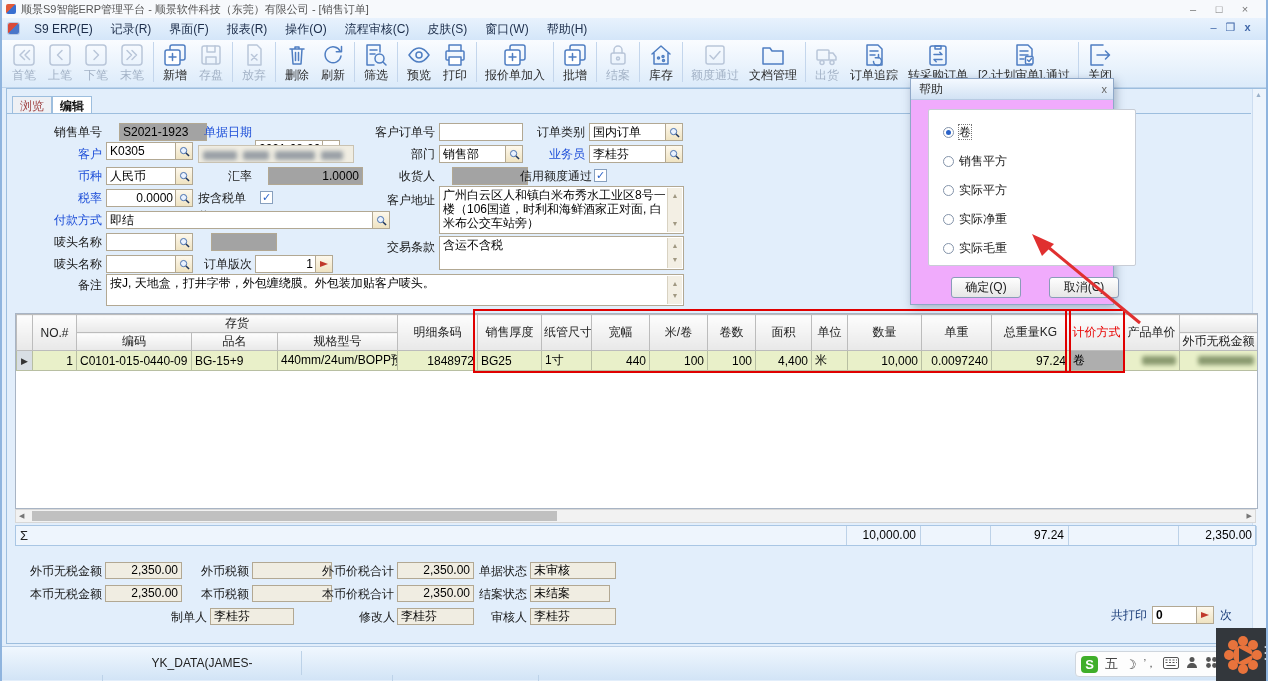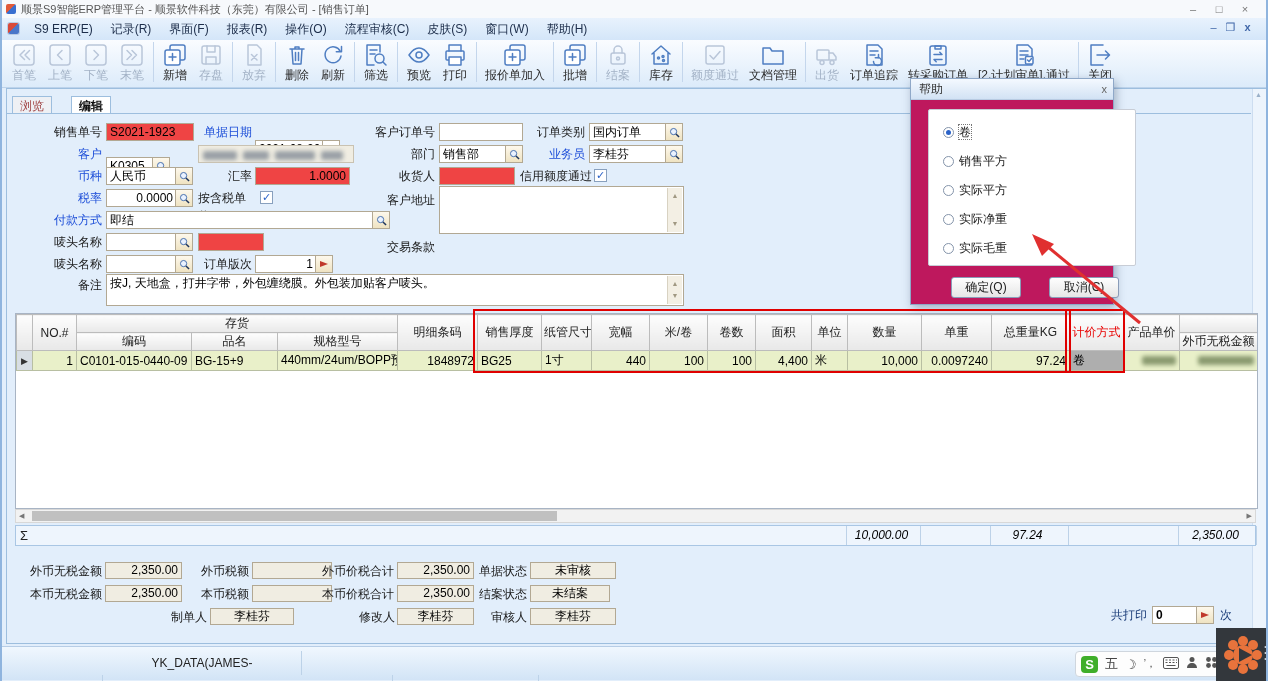--- a/index.html
+++ b/index.html
@@ -34,28 +34,28 @@
   
   #content{position:absolute;left:4px;top:88px;width:1260px;height:556px;background:#e2eefb;
            border:1px solid #9dbede;box-sizing:border-box;}
   #vscroll{position:absolute;left:1250px;top:89px;width:13px;height:554px;background:#edf4fc;border-left:1px solid #cdddf0;
            color:#9ab0c8;font-size:7px;text-align:center;}
   #vscroll .up{position:absolute;top:2px;left:2px;}  #vscroll .dn{position:absolute;bottom:2px;left:2px;}
   
   .tab{position:absolute;top:96px;height:18px;line-height:18px;font-size:12px;text-align:center;
        border:1px solid #9dbede;border-bottom:none;box-sizing:border-box;}
   #tab-browse{left:10px;width:40px;background:#eef0f4;color:#a04444;}
-  #tab-edit{left:50px;width:40px;background:#fff;color:#111;font-weight:bold;margin-left:19px;}
+  #tab-edit{left:50px;width:40px;background:#fff;color:#111;font-weight:bold;}
   #tabline{position:absolute;left:5px;top:113px;width:1244px;height:1px;background:#9dbede;}
   
   .lbl{position:absolute;height:18px;line-height:18px;font-size:12px;color:#1a1a1a;text-align:right;}
   .lbl.req{color:#1d4ed8;}
   .input{position:absolute;height:18px;line-height:16px;font-size:12px;color:#000;background:#fff;
          border:1px solid #b2a893;box-sizing:border-box;padding:0 3px;overflow:hidden;white-space:nowrap;}
-  .input.ro{background:#ef4444;}
+  .input.ro{background:#a3a3a3;margin-left:13px;}
   .input.num{text-align:right;}
   .tarea{position:absolute;font-size:12px;line-height:14px;color:#000;background:#fff;border:1px solid #b2a893;
          box-sizing:border-box;padding:1px 16px 1px 3px;overflow:hidden;word-break:break-all;}
   .sbcol{position:absolute;top:1px;right:1px;bottom:1px;width:14px;background:#f3efe4;border-left:1px solid #d8d2c2;
          color:#a09882;font-size:7px;text-align:center;}
   .sbcol .a1{position:absolute;top:1px;left:0;right:0;} .sbcol .a2{position:absolute;bottom:1px;left:0;right:0;}
   .lk{position:absolute;top:0;right:0;width:16px;height:16px;background:linear-gradient(#fdf8ec,#efe3c2);
       border-left:1px solid #b2a893;display:flex;align-items:center;justify-content:center;}
   .cal{position:absolute;top:0;right:0;width:16px;height:16px;background:#fff;border-left:1px solid #b2a893;
        font-size:8px;color:#b03030;text-align:center;line-height:16px;font-weight:bold;}
@@ -76,32 +76,32 @@
   table.grid td.gray{background:#aeaeae;}
   table.grid td.r{text-align:right;}
   .blob{display:inline-block;height:9px;background:#8a9a70;border-radius:2px;filter:blur(2px);}
   .redbox{position:absolute;border:2px solid #e00000;pointer-events:none;}
   
   #hscroll{position:absolute;left:13px;top:509px;width:1241px;height:14px;background:#f2f2f2;border:1px solid #d8d8d8;box-sizing:border-box;color:#777;}
   #hscroll .thumb{position:absolute;left:16px;top:1px;width:525px;height:10px;background:#c0c0c0;}
   #hscroll .al{position:absolute;left:3px;top:2px;font-size:7px;} #hscroll .ar{position:absolute;right:3px;top:2px;font-size:7px;}
   #sumrow{position:absolute;left:13px;top:525px;width:1241px;height:21px;background:#eef5fd;border:1px solid #a9c6e4;box-sizing:border-box;font-size:12px;}
   #sumrow .sig{position:absolute;left:4px;top:2px;font-size:13px;color:#222;}
-  .sumcell{position:absolute;top:0;height:19px;line-height:19px;text-align:center;padding-right:4px;box-sizing:border-box;
-           border-left:1px solid #bdd2e8;border-right:1px solid #bdd2e8;font-style:italic;}
+  .sumcell{position:absolute;top:0;height:19px;line-height:19px;text-align:right;padding-right:4px;box-sizing:border-box;
+           border-left:1px solid #bdd2e8;border-right:1px solid #bdd2e8;}
   
   .tot{position:absolute;height:17px;line-height:15px;font-size:12px;background:#f0ede2;border:1px solid #b2a893;
-       box-sizing:border-box;padding:0 3px;overflow:hidden;text-align:center;}
+       box-sizing:border-box;padding:0 3px;overflow:hidden;}
   .tot.num{text-align:right;}
   
   #statusbar{position:absolute;left:0;top:646px;width:100%;height:33px;background:linear-gradient(#f0f7fe,#d2e4f6);
              border-top:1px solid #b7cde6;font-size:12px;color:#222;}
   .seg{display:inline-block;height:24px;line-height:24px;margin-top:4px;text-align:center;border-right:1px solid #bcd2e8;}
   
-  #help{position:absolute;left:908px;top:78px;width:204px;height:227px;background:#be185d;border:1px solid #8fa8c8;
+  #help{position:absolute;left:908px;top:78px;width:204px;height:227px;background:#f0abfc;border:1px solid #8fa8c8;
         box-shadow:2px 3px 9px rgba(40,60,90,.35);box-sizing:border-box;}
   #help .hd{height:20px;background:linear-gradient(#f4f9ff,#d2e2f4);border-bottom:1px solid #b8cbe2;
             font-size:12px;color:#333;line-height:20px;padding-left:8px;}
   #help .hx{position:absolute;right:6px;top:0;line-height:20px;color:#666;font-size:11px;}
   #help .grp{position:absolute;left:17px;top:30px;width:206px;height:155px;background:#fff;border:1px solid #c8cdd6;border-radius:2px;}
   .ropt{position:absolute;left:14px;height:14px;font-size:12px;color:#222;white-space:nowrap;}
   .rdot{display:inline-block;width:11px;height:11px;border-radius:50%;border:1px solid #8494aa;background:#fff;
         vertical-align:-2px;margin-right:5px;box-sizing:border-box;position:relative;}
   .ropt.on .rdot::after{content:"";position:absolute;left:2px;top:2px;width:5px;height:5px;border-radius:50%;background:#2a62c8;}
   .ropt.on .rtext{outline:1px dotted #777;}
@@ -311,21 +311,21 @@
   <div class="lbl" style="left:523px;top:123px;width:60px">订单类别</div>
   <div class="input" style="left:587px;top:123px;width:94px"><span>国内订单</span>
     <span class="lk">
         <svg width="11" height="11" viewBox="0 0 12 12">
           <circle cx="5" cy="5" r="3.4" stroke="#3b66a8" fill="#eaf2ff"></circle>
           <path d="M7.6 7.6 L11 11" stroke="#20365c" stroke-width="1.6"></path>
         </svg>
       </span></div>
 
   <div class="lbl req" style="left:50px;top:145px;width:50px">客户</div>
-  <div class="input" style="left:104px;top:157px;width:64px"><span>K0305</span>
+  <div class="input" style="left:104px;top:142px;width:87px"><span>K0305</span>
     <span class="lk">
         <svg width="11" height="11" viewBox="0 0 12 12">
           <circle cx="5" cy="5" r="3.4" stroke="#3b66a8" fill="#eaf2ff"></circle>
           <path d="M7.6 7.6 L11 11" stroke="#20365c" stroke-width="1.6"></path>
         </svg>
       </span></div>
   <div class="masked" style="left:196px;top:145px;width:156px;height:18px"><i style="width:34px"></i><i style="width:26px"></i><i style="width:40px"></i><i style="width:22px"></i></div>
   <div class="lbl" style="left:383px;top:145px;width:50px">部门</div>
   <div class="input" style="left:437px;top:145px;width:84px"><span>销售部</span>
     <span class="lk">
@@ -362,21 +362,21 @@
   <div class="input num" style="left:104px;top:189px;width:87px;padding-right:19px"><span>0.0000</span>
     <span class="lk">
         <svg width="11" height="11" viewBox="0 0 12 12">
           <circle cx="5" cy="5" r="3.4" stroke="#3b66a8" fill="#eaf2ff"></circle>
           <path d="M7.6 7.6 L11 11" stroke="#20365c" stroke-width="1.6"></path>
         </svg>
       </span></div>
   <div class="lbl" style="left:196px;top:189px;width:58px;text-align:left">按含税单价</div>
   <div class="cb" style="left:258px;top:191px">✓</div>
   <div class="lbl" style="left:383px;top:191px;width:50px">客户地址</div>
-  <div class="tarea" style="left:437px;top:186px;width:245px;height:48px">
+  <div class="tarea" style="left:437px;top:186px;width:245px;height:48px"><span>广州白云区人和镇白米布秀水工业区8号一楼（106国道，时利和海鲜酒家正对面, 白米布公交车站旁）</span>
     <span class="sbcol">
         <span class="a1">▲</span>
         <span class="a2">▼</span>
       </span></div>
 
   <div class="lbl req" style="left:40px;top:211px;width:60px">付款方式</div>
   <div class="input" style="left:104px;top:211px;width:284px"><span>即结</span>
     <span class="lk">
         <svg width="11" height="11" viewBox="0 0 12 12">
           <circle cx="5" cy="5" r="3.4" stroke="#3b66a8" fill="#eaf2ff"></circle>
@@ -387,20 +387,25 @@
   <div class="lbl" style="left:40px;top:233px;width:60px">唛头名称</div>
   <div class="input" style="left:104px;top:233px;width:87px"><span></span>
     <span class="lk">
         <svg width="11" height="11" viewBox="0 0 12 12">
           <circle cx="5" cy="5" r="3.4" stroke="#3b66a8" fill="#eaf2ff"></circle>
           <path d="M7.6 7.6 L11 11" stroke="#20365c" stroke-width="1.6"></path>
         </svg>
       </span></div>
   <div class="input ro" style="left:196px;top:233px;width:66px"></div>
   <div class="lbl" style="left:383px;top:238px;width:50px">交易条款</div>
+  <div class="tarea" style="left:437px;top:236px;width:245px;height:34px"><span>含运不含税</span>
+    <span class="sbcol">
+        <span class="a1">▲</span>
+        <span class="a2">▼</span>
+      </span></div>
 
   <div class="lbl" style="left:40px;top:255px;width:60px">唛头名称</div>
   <div class="input" style="left:104px;top:255px;width:87px"><span></span>
     <span class="lk">
         <svg width="11" height="11" viewBox="0 0 12 12">
           <circle cx="5" cy="5" r="3.4" stroke="#3b66a8" fill="#eaf2ff"></circle>
           <path d="M7.6 7.6 L11 11" stroke="#20365c" stroke-width="1.6"></path>
         </svg>
       </span></div>
   <div class="lbl" style="left:198px;top:255px;width:52px">订单版次</div>

